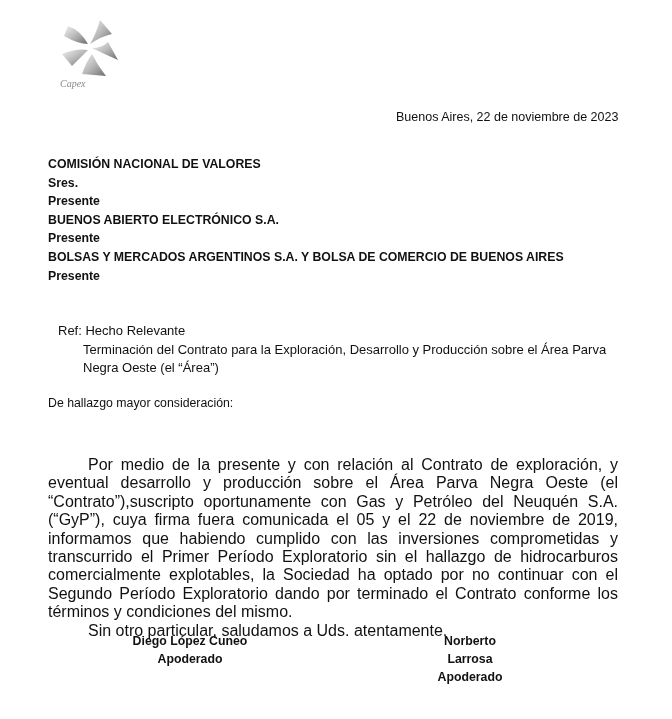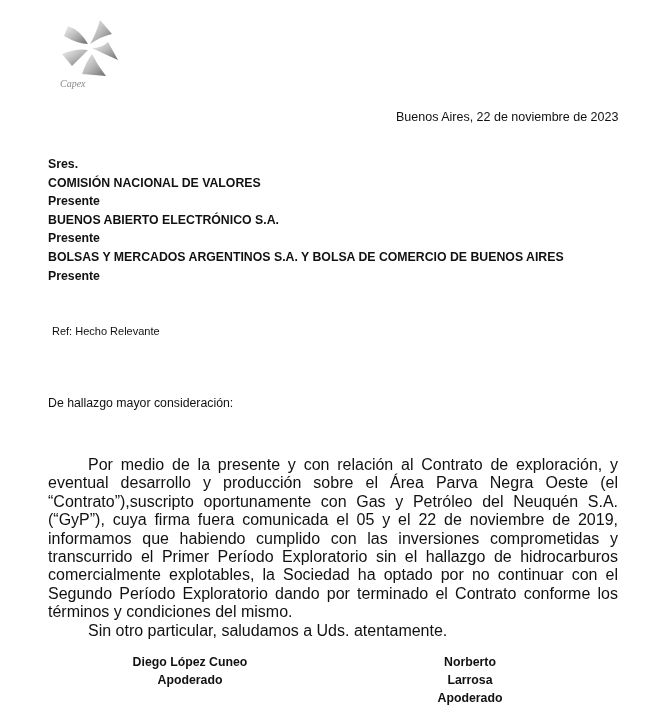--- a/index.html
+++ b/index.html
@@ -1,26 +1,26 @@
 <!DOCTYPE html>
 <html><head>
 <meta charset="utf-8">
 <style>
   html,body{margin:0;padding:0;background:#fff;}
   body{width:672px;height:719px;position:relative;overflow:hidden;font-family:"Liberation Sans","DejaVu Sans",sans-serif;color:#111;}
   .logo{position:absolute;left:58px;top:14px;width:70px;height:80px;}
   .logo-text{position:absolute;left:60px;top:78px;font-family:"Liberation Serif",serif;font-style:italic;font-size:10px;color:#888;}
   .date{position:absolute;left:396px;top:110px;font-size:12.5px;text-align:center;}
   .addr{position:absolute;left:48px;top:155px;font-size:12.3px;font-weight:bold;line-height:18.6px;}
-  .ref{position:absolute;left:52px;top:322px;font-size:11px;line-height:18.5px;}
+  .ref{position:absolute;left:58px;top:322px;font-size:13px;line-height:18.5px;}
   .ref .sub{padding-left:25px;width:560px;}
   .greet{position:absolute;left:48px;top:396px;font-size:12.3px;}
   .body{position:absolute;left:48px;top:456px;width:570px;font-size:16px;line-height:18.4px;text-align:justify;}
   .body p{margin:0;text-indent:40px;}
-  .sig{position:absolute;top:653px;font-size:12.3px;font-weight:bold;text-align:center;line-height:18px;}
+  .sig{position:absolute;top:632px;font-size:12.3px;font-weight:bold;text-align:center;line-height:18px;}
   .sig1{left:130px;width:120px;}
   .sig2{left:420px;width:100px;}
 </style>
 </head>
 <body>
 
 <svg class="logo" viewBox="0 0 70 80">
   <defs>
     <linearGradient id="g" x1="0" y1="0" x2="1" y2="1">
       <stop offset="0" stop-color="#f2f2f2"></stop>
@@ -32,31 +32,32 @@
   <path d="M42 6 Q38 20 32 30 Q44 22 54 20 Z" fill="url(#g)"></path>
   <path d="M50 28 Q44 34 34 34 Q46 40 60 46 Z" fill="url(#g)"></path>
   <path d="M4 40 Q18 34 30 36 Q22 44 14 52 Z" fill="url(#g)"></path>
   <path d="M24 60 Q28 48 34 40 Q40 52 48 62 Z" fill="url(#g)"></path>
 </svg>
 <div class="logo-text">Capex</div>
 
 <div class="date">Buenos Aires, 22 de noviembre de 2023</div>
 
 <div class="addr">
+  <div>COMISIÓN NACIONAL DE VALORES</div>
   <div>Sres.</div>
-  <div>COMISIÓN NACIONAL DE VALORES</div>
   <div>Presente</div>
   <div>BUENOS ABIERTO ELECTRÓNICO S.A.</div>
   <div>Presente</div>
   <div>BOLSAS Y MERCADOS ARGENTINOS S.A. Y BOLSA DE COMERCIO DE BUENOS AIRES</div>
   <div>Presente</div>
 </div>
 
 <div class="ref">
   <div>Ref: Hecho Relevante</div>
+  <div class="sub">Terminación del Contrato para la Exploración, Desarrollo y Producción sobre el Área Parva Negra Oeste (el “Área”)</div>
 </div>
 
 <div class="greet">De hallazgo mayor consideración:</div>
 
 <div class="body">
   <p>Por medio de la presente y con relación al Contrato de exploración, y eventual desarrollo y producción sobre el Área Parva Negra Oeste (el “Contrato”),suscripto oportunamente con Gas y Petróleo del Neuquén S.A. (“GyP”), cuya firma fuera comunicada el 05 y el 22 de noviembre de 2019, informamos que habiendo cumplido con las inversiones comprometidas y transcurrido el Primer Período Exploratorio sin el hallazgo de hidrocarburos comercialmente explotables, la Sociedad ha optado por no continuar con el Segundo Período Exploratorio dando por terminado el Contrato conforme los términos y condiciones del mismo.</p>
   <p>Sin otro particular, saludamos a Uds. atentamente.</p>
 </div>
 
 <div class="sig sig1">

